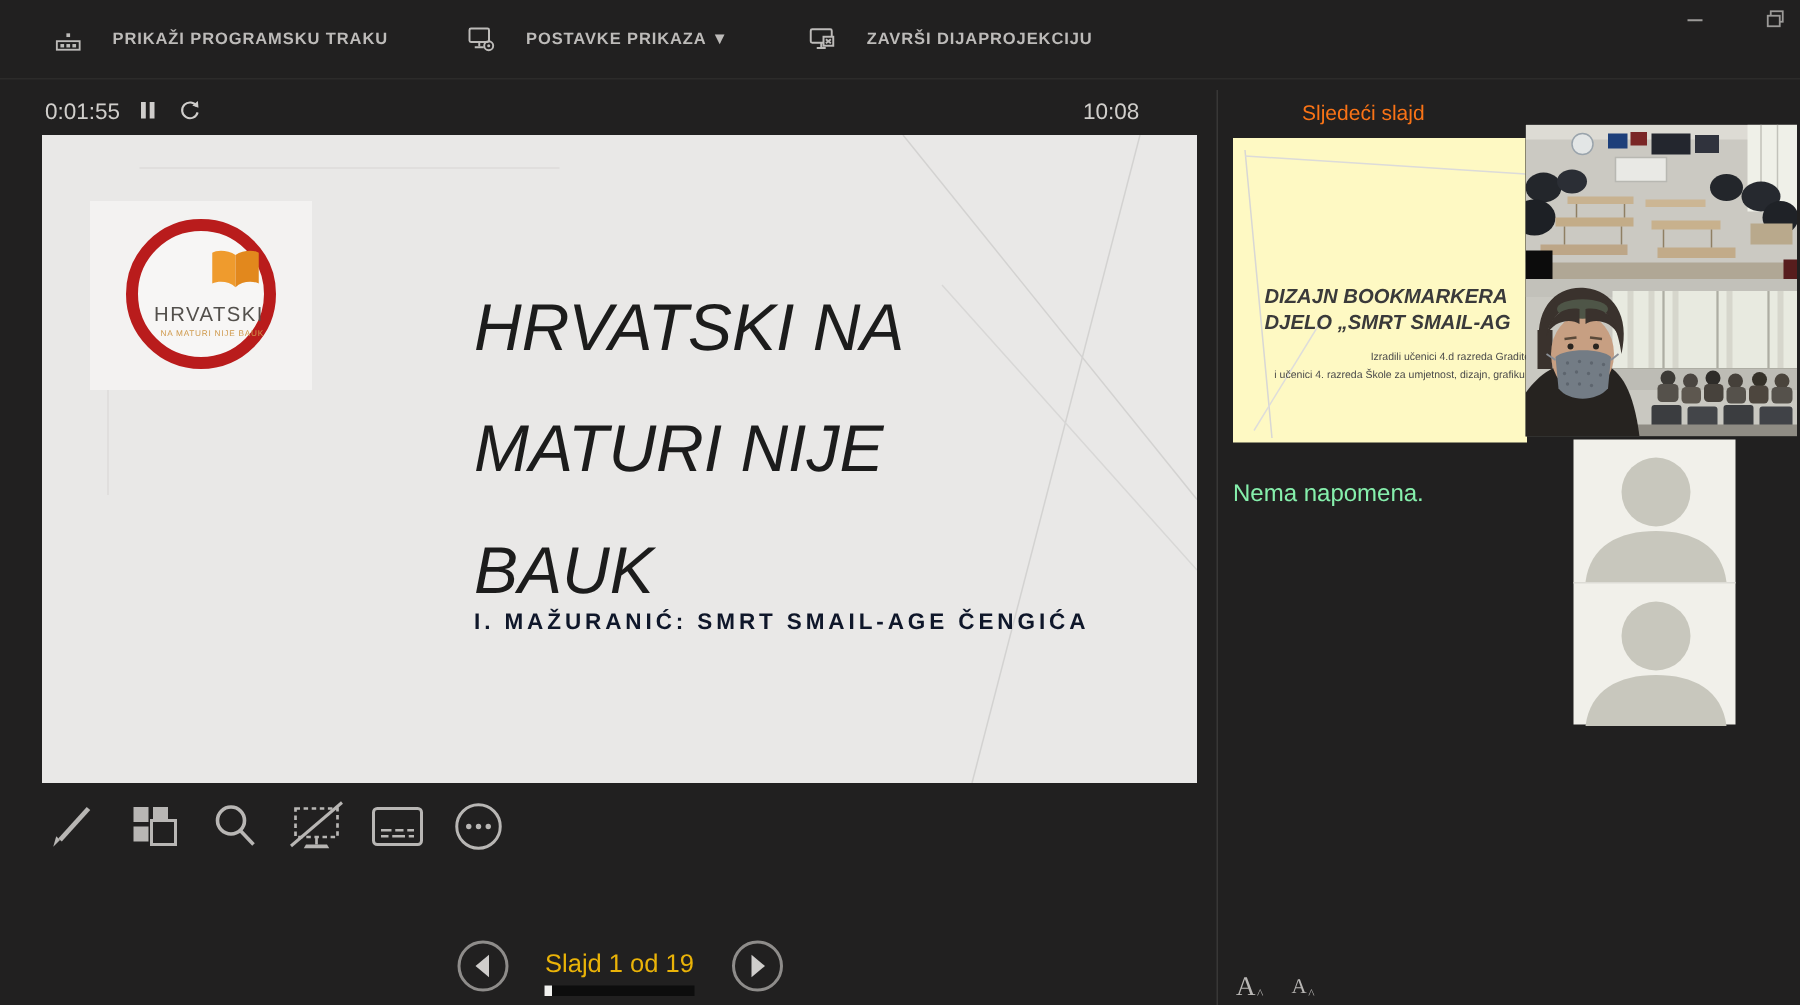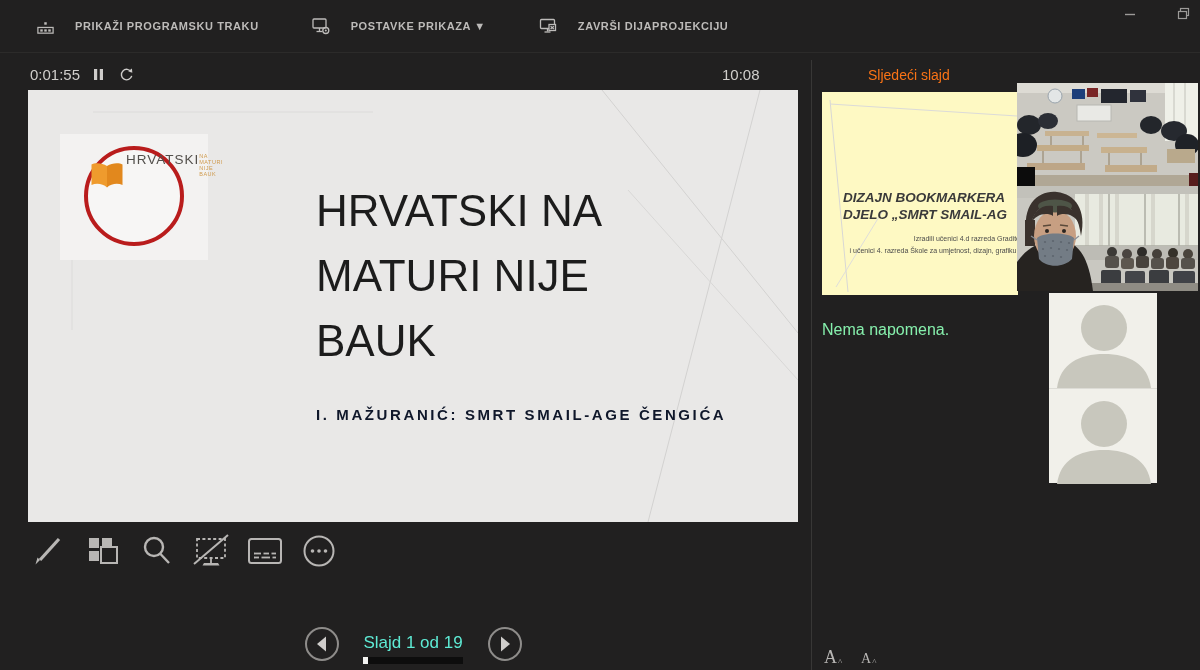--- a/index.html
+++ b/index.html
@@ -26,40 +26,40 @@
   .vdiv { position:absolute; left:811px; top:60px; width:1px; height:610px; background:#383736; }
   
   .slide {
     position:absolute; left:28px; top:90px; width:770px; height:432px;
     background:#e9e8e7; overflow:hidden;
   }
   .slide-lines { position:absolute; left:0; top:0; }
   .logo-card { position:absolute; left:32px; top:44px; width:148px; height:126px; background:#f3f2f1; }
   .logo-circle {
     position:absolute; left:56px; top:56px; width:100px; height:100px;
-    border:4px solid #b91c1c; border-radius:50%; background:#f7f6f5;
-    display:flex; align-items:flex-start;
+    border:8px solid #b91c1c; border-radius:50%; background:#f7f6f5;
+    display:flex; flex-direction:column; align-items:flex-end;
   }
   .logo-book { margin-top:11px; }
   .logo-title { font-size:13.5px; letter-spacing:1px; color:#53504c; margin-top:2px; }
   .logo-sub { font-size:5.5px; letter-spacing:.5px; color:#cf9a4d; margin-top:3px; }
   .slide-title {
     position:absolute; left:288px; top:88px; width:352px;
-    font-size:44px; line-height:65px; color:#1c1c1c;
+    font-size:44px; line-height:81px; font-style:italic; color:#1c1c1c;
   }
   .slide-subtitle {
     position:absolute; left:288px; top:316px; width:460px;
     font-size:15px; font-weight:700; letter-spacing:2.6px; color:#0f172a; white-space:nowrap;
   }
   
   .tools { position:absolute; left:28px; top:531px; display:flex; gap:13px; }
   .tool-btn { width:41px; height:44px; display:flex; align-items:center; justify-content:center; }
   
   .nav-circle { position:absolute; top:628px; width:36px; height:36px; display:flex; align-items:center; justify-content:center; }
-  .nav-label { position:absolute; left:352px; top:633px; width:122px; text-align:center; font-size:17px; color:#5eead4; white-space:nowrap; }
+  .nav-label { position:absolute; left:352px; top:633px; width:122px; text-align:center; font-size:17px; color:#eab308; white-space:nowrap; }
   .progress { position:absolute; left:363px; top:657px; width:100px; height:7px; background:#0d0d0d; }
   .progress-fill { height:7px; background:#f2f2f0; width:5%; }
   
   .preview { position:absolute; left:822px; top:92px; width:196px; height:203px; background:#fef9c3; overflow:hidden; }
   .preview-title { position:absolute; left:21px; top:97px; font-size:13.5px; line-height:17px; font-weight:700; font-style:italic; color:#3a3a3a; white-space:nowrap; }
   .preview-body { position:absolute; right:-2px; top:141px; text-align:right; font-size:7px; line-height:12px; color:#4a4a4a; white-space:nowrap; }
   .notes { position:absolute; left:822px; top:321px; font-size:16px; color:#86efac; }
   .font-btn { position:absolute; top:641px; height:28px; display:flex; align-items:flex-end; padding:2px 6px; color:#b8b6b4; font-family:"Liberation Serif", serif; }
   .font-btn .letter-big { font-size:18px; line-height:20px; }
   .font-btn .letter-small { font-size:14px; line-height:16px; }

